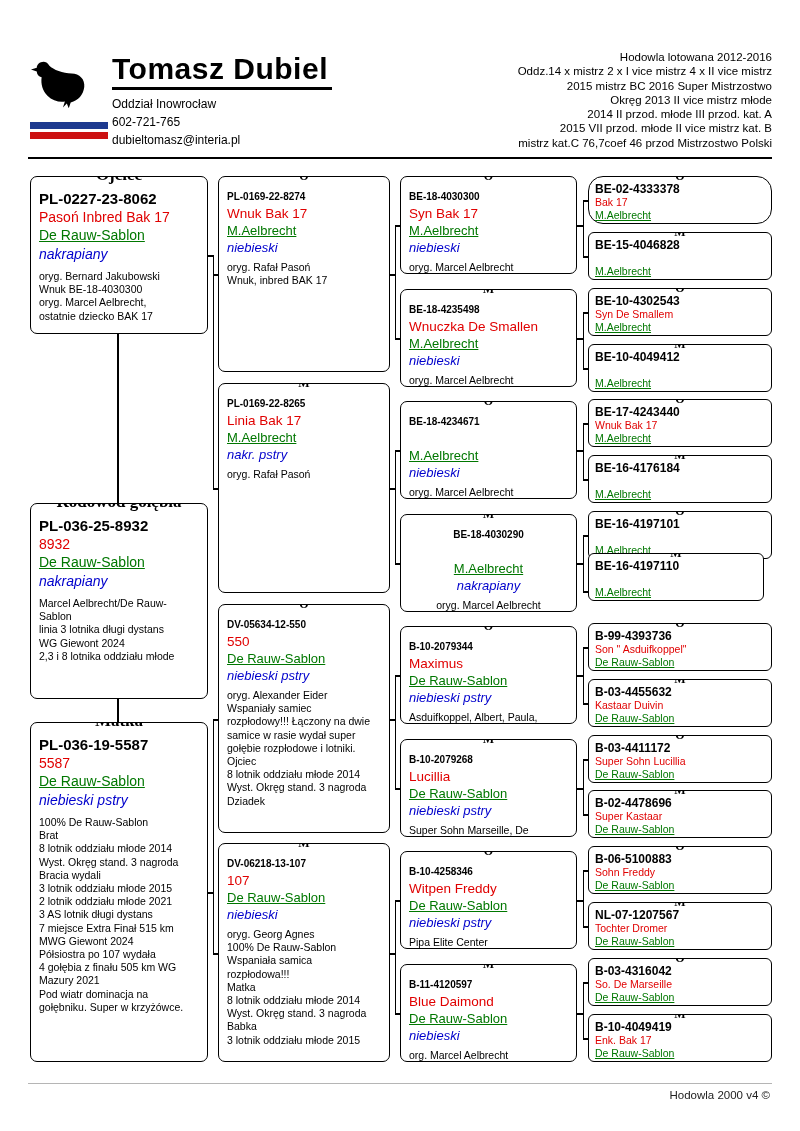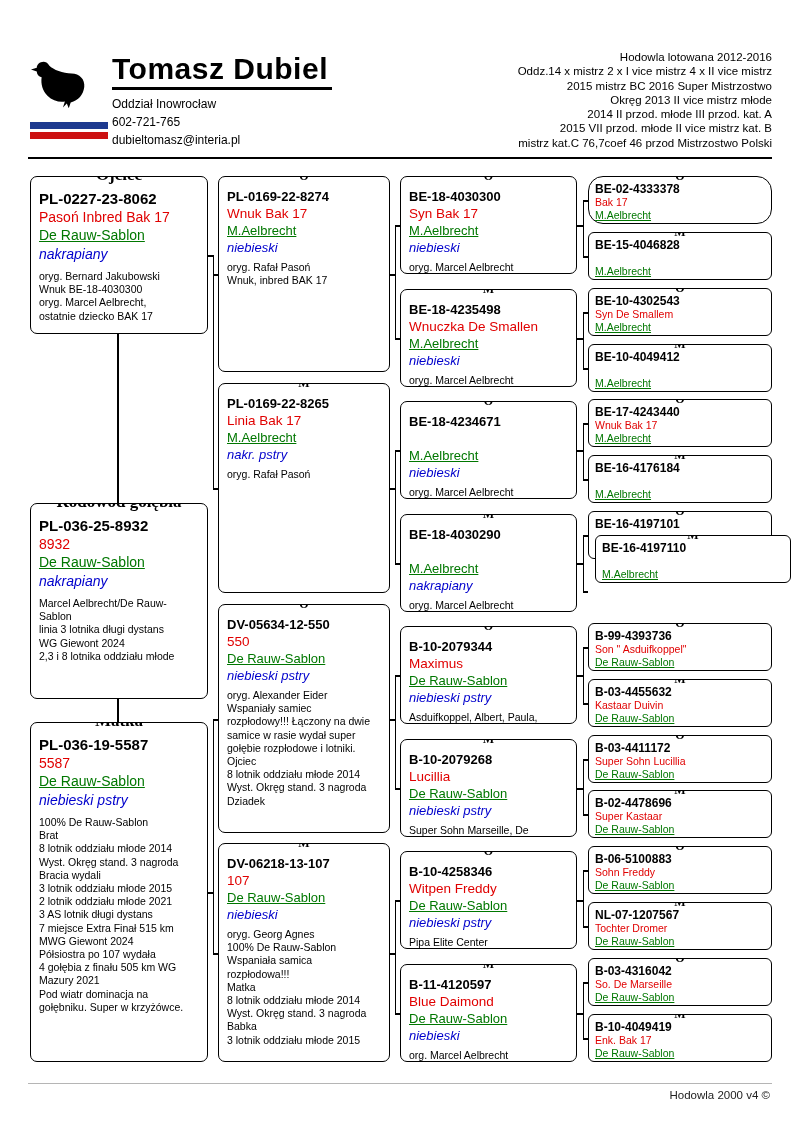--- a/index.html
+++ b/index.html
@@ -31,21 +31,21 @@
     position:absolute; border:1.5px solid #000; border-radius:7px; background:#fff;
     padding:8px 8px 4px; overflow:hidden;
   }
   .pbox.gen4 { padding:3px 6px 2px; border-radius:6px; }
   .plabel {
     position:absolute; top:-9px; left:50%; transform:translateX(-50%);
     background:#fff; padding:0 5px; white-space:nowrap;
     font-family:"Liberation Serif","DejaVu Serif",serif; font-weight:700; font-size:12px; line-height:16px;
   }
   .plabel-big { font-size:17px; line-height:18px; top:-11px; }
-  .ring { font-weight:bold; font-size:13px; line-height:17px; margin-top:3px; }
+  .ring { font-weight:bold; font-size:10px; line-height:17px; margin-top:3px; }
   .gen1 .ring { font-size:15px; line-height:19px; margin-top:4px; }
   .gen4 .ring { font-size:12px; line-height:14px; margin-top:2px; }
   .pname { color:var(--c-name,#e00000); font-size:13.5px; line-height:17px; }
   .gen1 .pname { font-size:14px; line-height:18px; }
   .gen4 .pname { font-size:10.5px; line-height:12.5px; }
   .strain { color:var(--c-strain,#007700); text-decoration:underline; font-size:13px; line-height:17px; }
   .gen1 .strain { font-size:14px; line-height:19px; }
   .gen4 .strain { font-size:10.5px; line-height:13px; }
   .colorline { color:var(--c-color,#0000cc); font-style:italic; font-size:13px; line-height:17px; margin-bottom:5px; }
   .gen1 .colorline { font-size:14px; line-height:19px; margin-bottom:6px; }
@@ -198,21 +198,21 @@
         <div class="desc">oryg. Marcel Aelbrecht</div>
       </div>
       <div class="pbox gen3" style="left: 400px; top: 401px; width: 177px; height: 98px;">
         <div class="plabel">O</div>
         <div class="ring">BE-18-4234671</div>
         <div class="pname">&nbsp;</div>
         <div class="strain">M.Aelbrecht</div>
         <div class="colorline">niebieski</div>
         <div class="desc">oryg. Marcel Aelbrecht</div>
       </div>
-      <div class="pbox gen3" style="left: 400px; top: 514px; width: 177px; height: 98px;">
+      <div class="pbox gen3" style="left: 400px; top: 514px; width: 177px; height: 98px; text-align: center;">
         <div class="plabel">M</div>
         <div class="ring">BE-18-4030290</div>
         <div class="pname">&nbsp;</div>
         <div class="strain">M.Aelbrecht</div>
         <div class="colorline">nakrapiany</div>
         <div class="desc">oryg. Marcel Aelbrecht</div>
       </div>
       <div class="pbox gen3" style="left: 400px; top: 626px; width: 177px; height: 98px;">
         <div class="plabel">O</div>
         <div class="ring">B-10-2079344</div>
@@ -280,21 +280,21 @@
         <div class="ring">BE-16-4176184</div>
         <div class="pname">&nbsp;</div>
         <div class="strain">M.Aelbrecht</div>
       </div>
       <div class="pbox gen4" style="left: 588px; top: 511px; width: 184px; height: 48px;">
         <div class="plabel">O</div>
         <div class="ring">BE-16-4197101</div>
         <div class="pname">&nbsp;</div>
         <div class="strain">M.Aelbrecht</div>
       </div>
-      <div class="pbox gen4" style="left: 588px; top: 535px; width: 196px; height: 48px; margin-left: 7px;">
+      <div class="pbox gen4" style="left: 588px; top: 553px; width: 176px; height: 48px;">
         <div class="plabel">M</div>
         <div class="ring">BE-16-4197110</div>
         <div class="pname">&nbsp;</div>
         <div class="strain">M.Aelbrecht</div>
       </div>
       <div class="pbox gen4" style="left: 588px; top: 623px; width: 184px; height: 48px;">
         <div class="plabel">O</div>
         <div class="ring">B-99-4393736</div>
         <div class="pname">Son " Asduifkoppel"</div>
         <div class="strain">De Rauw-Sablon</div>

